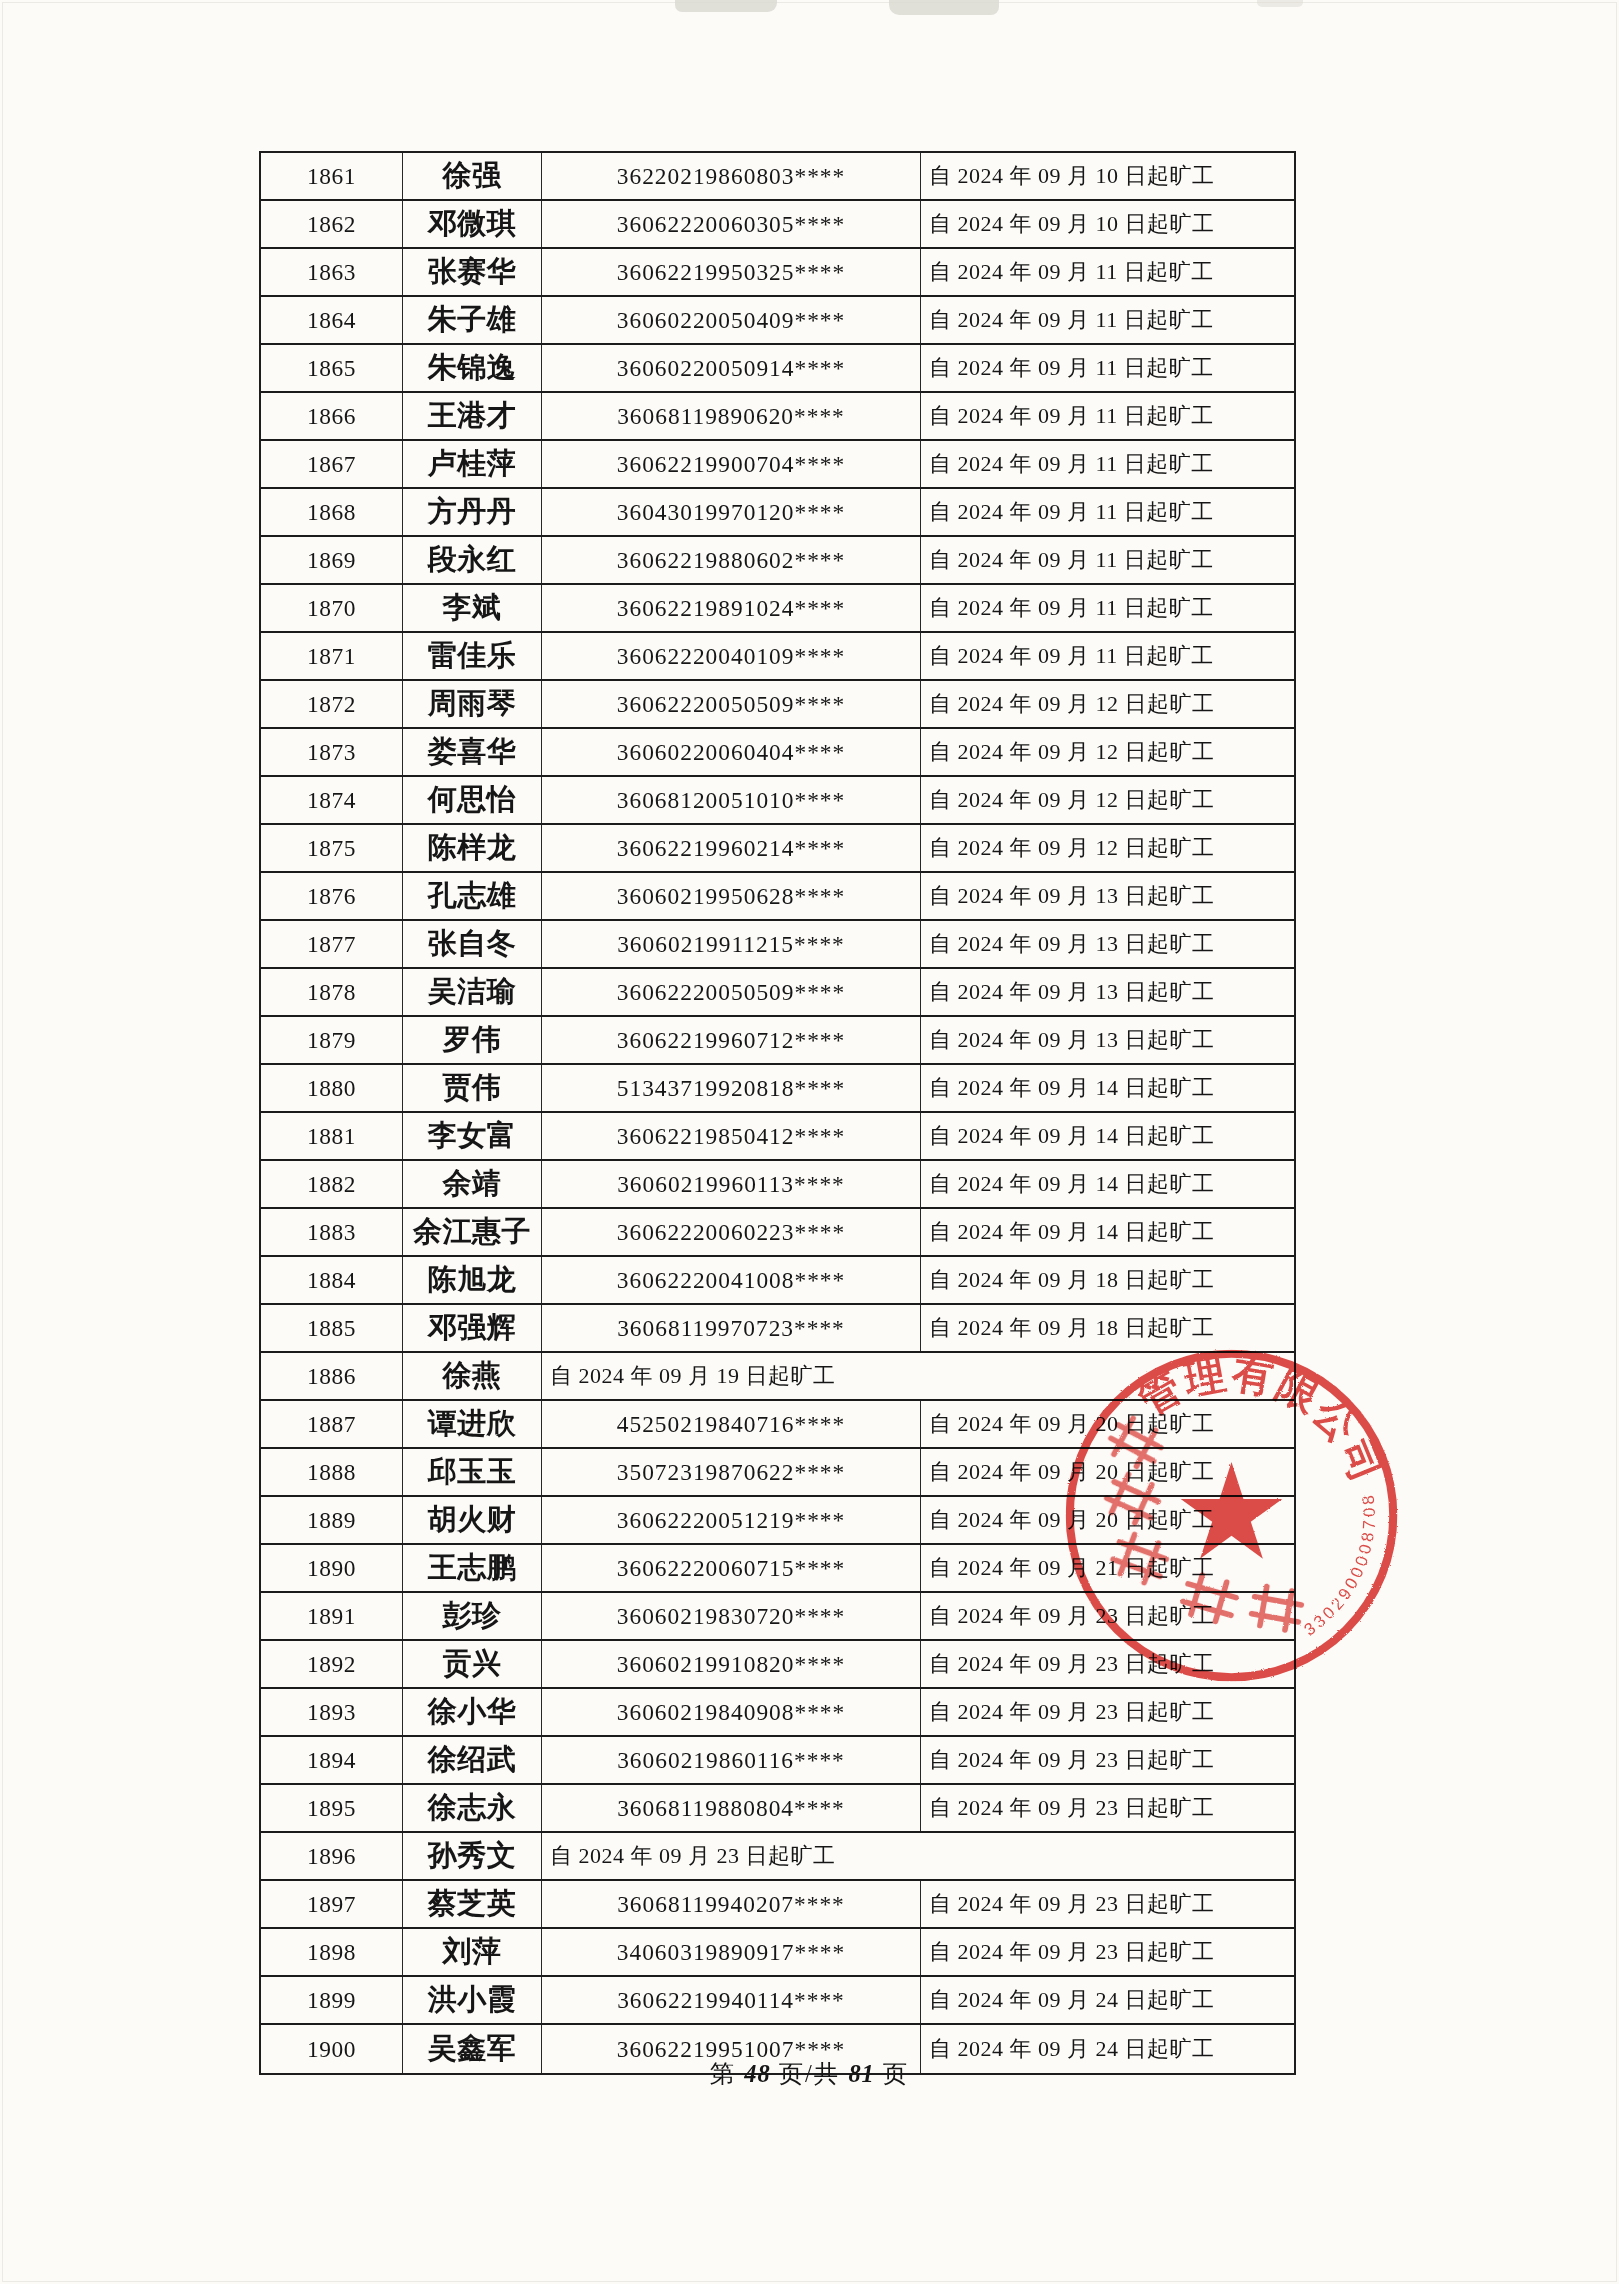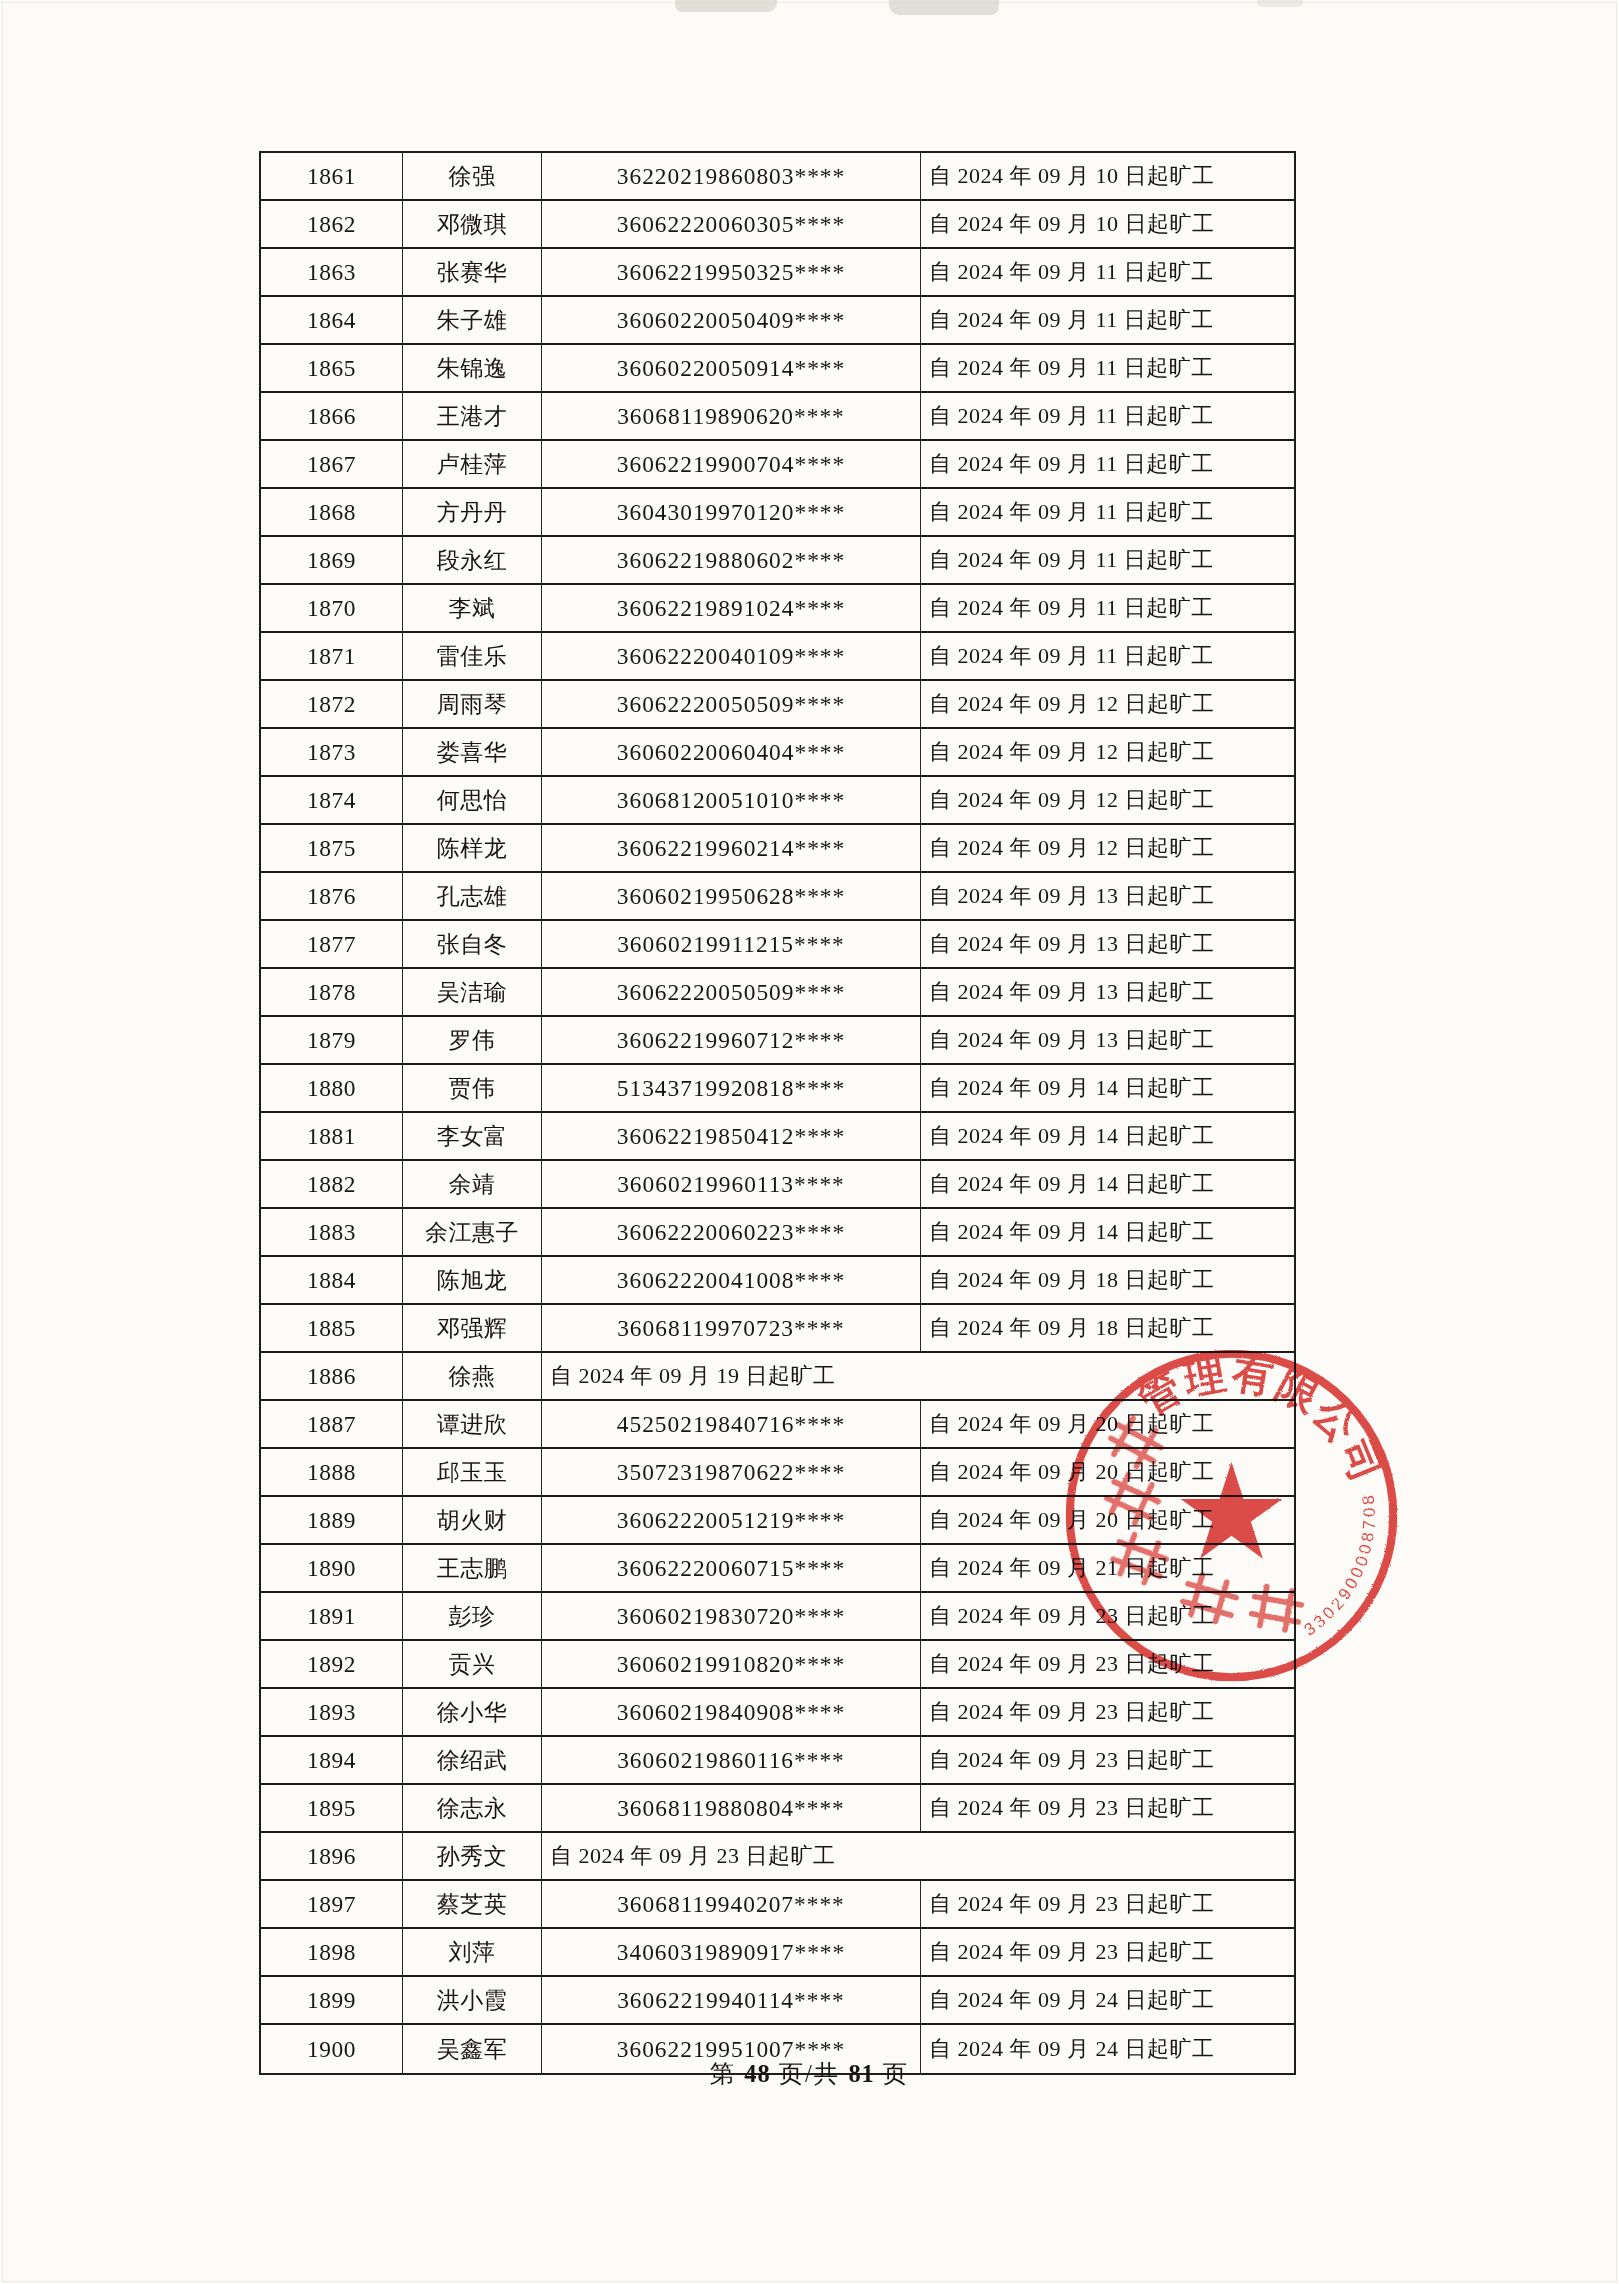--- a/index.html
+++ b/index.html
@@ -26,30 +26,30 @@
     margin-left:28px;
   }
   .t-row{display:flex;height:48px;border-bottom:2px solid #1b1b1b;box-sizing:border-box;}
   .t-row:last-child{border-bottom:none;border-radius:10px;}
   .cell{
     box-sizing:border-box;height:100%;
     display:flex;align-items:center;justify-content:center;
     font-size:23.4px;letter-spacing:0.5px;white-space:nowrap;overflow:visible;
   }
   .c-no{width:142px;border-right:1.5px solid #272727;}
-  .c-name{width:139px;border-right:1.5px solid #272727;font-size:23px;}
+  .c-name{width:139px;border-right:1.5px solid #272727;font-size:29px;font-weight:bold;}
   .c-id{width:379px;border-right:1.5px solid #272727;letter-spacing:1px;}
   .c-status{flex:1;justify-content:flex-start;padding-left:8.1px;font-size:22px;}
 
   
   .footer{
     position:absolute;left:0;top:2058px;width:100%;
     text-align:center;font-size:24.4px;letter-spacing:2px;
   }
-  .footer b{font-family:"Liberation Serif","DejaVu Serif",serif;font-weight:bold;letter-spacing:1px;}
+  .footer b{font-family:"Liberation Serif","DejaVu Serif",serif;font-weight:bold;letter-spacing:1px;font-style:italic;}
 
   
   .seal{
     position:absolute;left:1056px;top:1340px;width:351px;height:351px;
     mix-blend-mode:multiply;opacity:.93;
   }
   .seal text{font-family:"Liberation Sans","DejaVu Sans",sans-serif;}
 </style>
 </head>
 <body>

